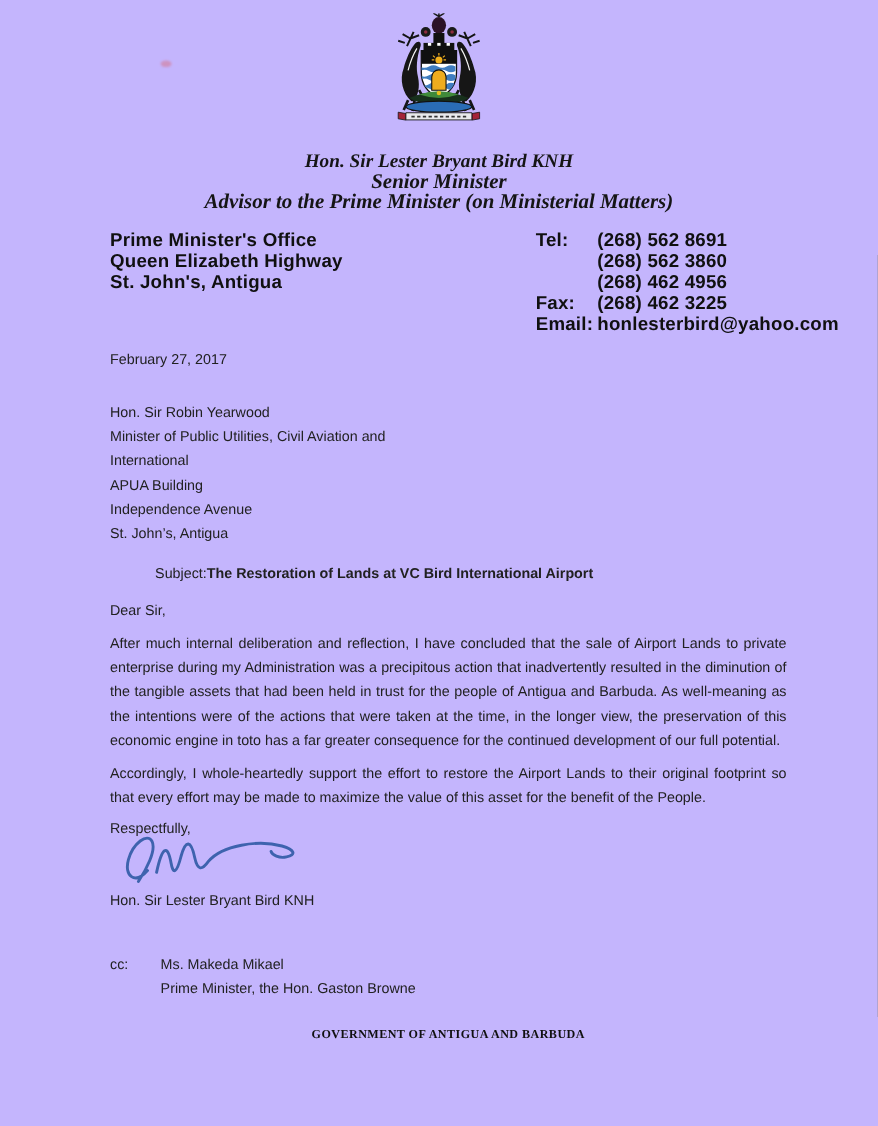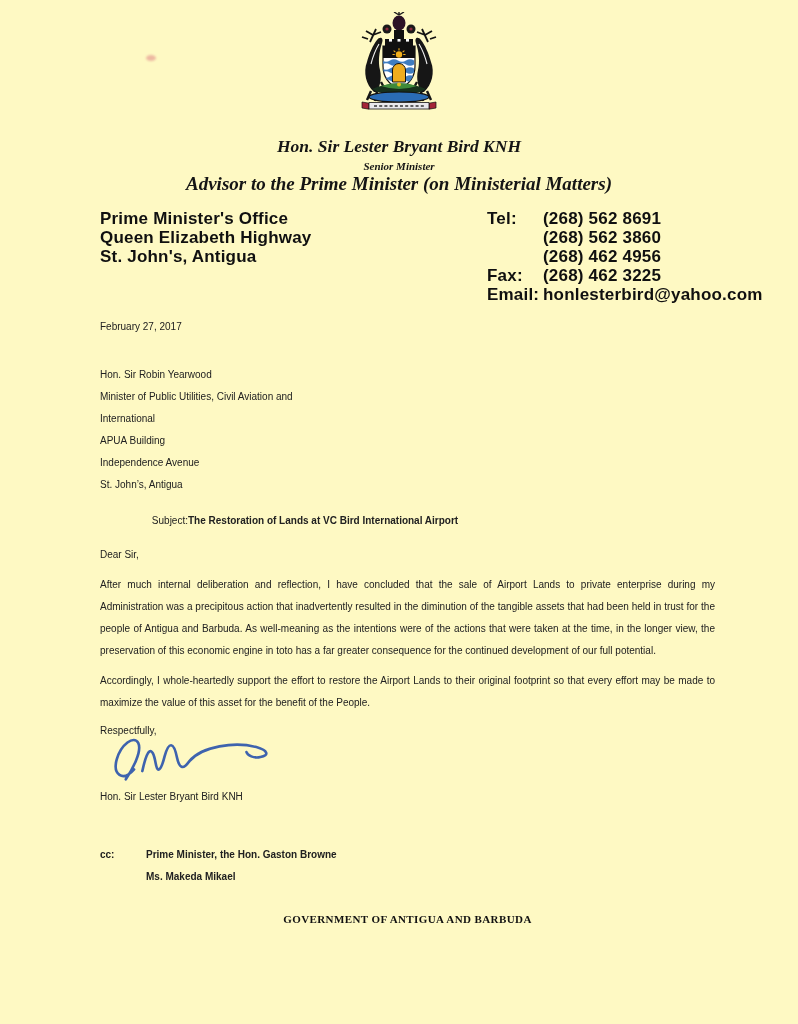--- a/index.html
+++ b/index.html
@@ -1,60 +1,60 @@
 <!DOCTYPE html>
 <html><head>
 <meta charset="utf-8">
 <style>
   * { margin:0; padding:0; box-sizing:border-box; }
   html,body { background:#888; }
   .page {
     position:relative;
     width:798px; height:1024px;
     margin:0 auto;
-    background:#fef9c3;
+    background:#c4b5fd;
     overflow:hidden;
     font-family:"Liberation Sans", sans-serif;
     color:#212121;
   }
   .scan-artifact {
     position:absolute; left:146px; top:55px;
     width:10px; height:6px; border-radius:50%;
     background:#d86a78; opacity:.45; filter:blur(1px);
   }
   .crest { display:block; margin:12px auto 0; width:100px; height:100px; }
 
   .letterhead-text { text-align:center; margin-top:24px;
     font-family:"Liberation Serif", serif; font-style:italic; font-weight:700; color:#151515; }
   .lh-name  { font-size:17.5px; line-height:21px; }
-  .lh-title { font-size:11px; line-height:18px; }
+  .lh-title { font-size:19px; line-height:18px; }
   .lh-sub   { font-size:19px; line-height:18px; }
 
   .content { padding:0 83px 0 100px; }
 
   .contact-row { display:flex; justify-content:space-between; align-items:flex-start; margin-top:16px; }
   .hd-sans { font-weight:700; font-size:17px; line-height:19px; color:#101010; letter-spacing:.2px; }
   .contact-right { width:228px; }
   .contact-line { display:flex; }
   .contact-label { width:56px; flex:0 0 56px; }
   .contact-value { flex:1; }
 
-  .body-text { font-size:10px; line-height:22px; color:#212121; }
+  .body-text { font-size:13px; line-height:22px; color:#212121; }
   .date-line { margin-top:12px; }
   .recipient { margin-top:26px; }
   .subject-row { display:flex; margin-top:14px;text-align:right; }
   .subject-label { width:88px; flex:0 0 88px; }
   .subject-text { font-weight:700; }
   .salutation { margin-top:12px; }
   .para { margin-top:8px; text-align:justify; }
   .closing { margin-top:6px; }
   .signature-wrap { position:relative; height:56px; margin-top:-14px; margin-left:6px; width:200px; }
   .signature-wrap svg { position:absolute; left:0; top:0; }
   .signer { margin-top:2px; }
-  .cc-row { display:flex; margin-top:36px;font-weight:bold; }
+  .cc-row { display:flex; margin-top:36px; }
   .cc-label { width:46px; flex:0 0 46px; }
   .footer {
     margin-top:25px; text-align:center;
     font-family:"Liberation Serif", serif; font-weight:700;
     font-size:11px; letter-spacing:.4px; color:#111;
   }
 </style>
 </head>
 <body>
 
@@ -194,22 +194,22 @@
                    M44,52 C50,24 56,20 60,42 C62,54 66,54 71,34 C76,16 82,16 86,36 C89,50 94,50 101,40
                    C116,22 156,16 182,23 C196,27 198,33 187,35 C179,37 171,33 170,29" fill="none" stroke-width="3.2" stroke-linecap="round" stroke-linejoin="round" stroke="#3e63ae"></path>
         </svg>
       </div>
 
       <div class="signer">Hon. Sir Lester Bryant Bird KNH</div>
 
       <div class="cc-row">
         <span class="cc-label">cc:</span>
         <span>
+          <div>Ms. Makeda Mikael</div>
           <div>Prime Minister, the Hon. Gaston Browne</div>
-          <div>Ms. Makeda Mikael</div>
         </span>
       </div>
     </div>
 
     <div class="footer">GOVERNMENT OF ANTIGUA AND BARBUDA</div>
 
   </div>
 </div>
 
 </body></html>

